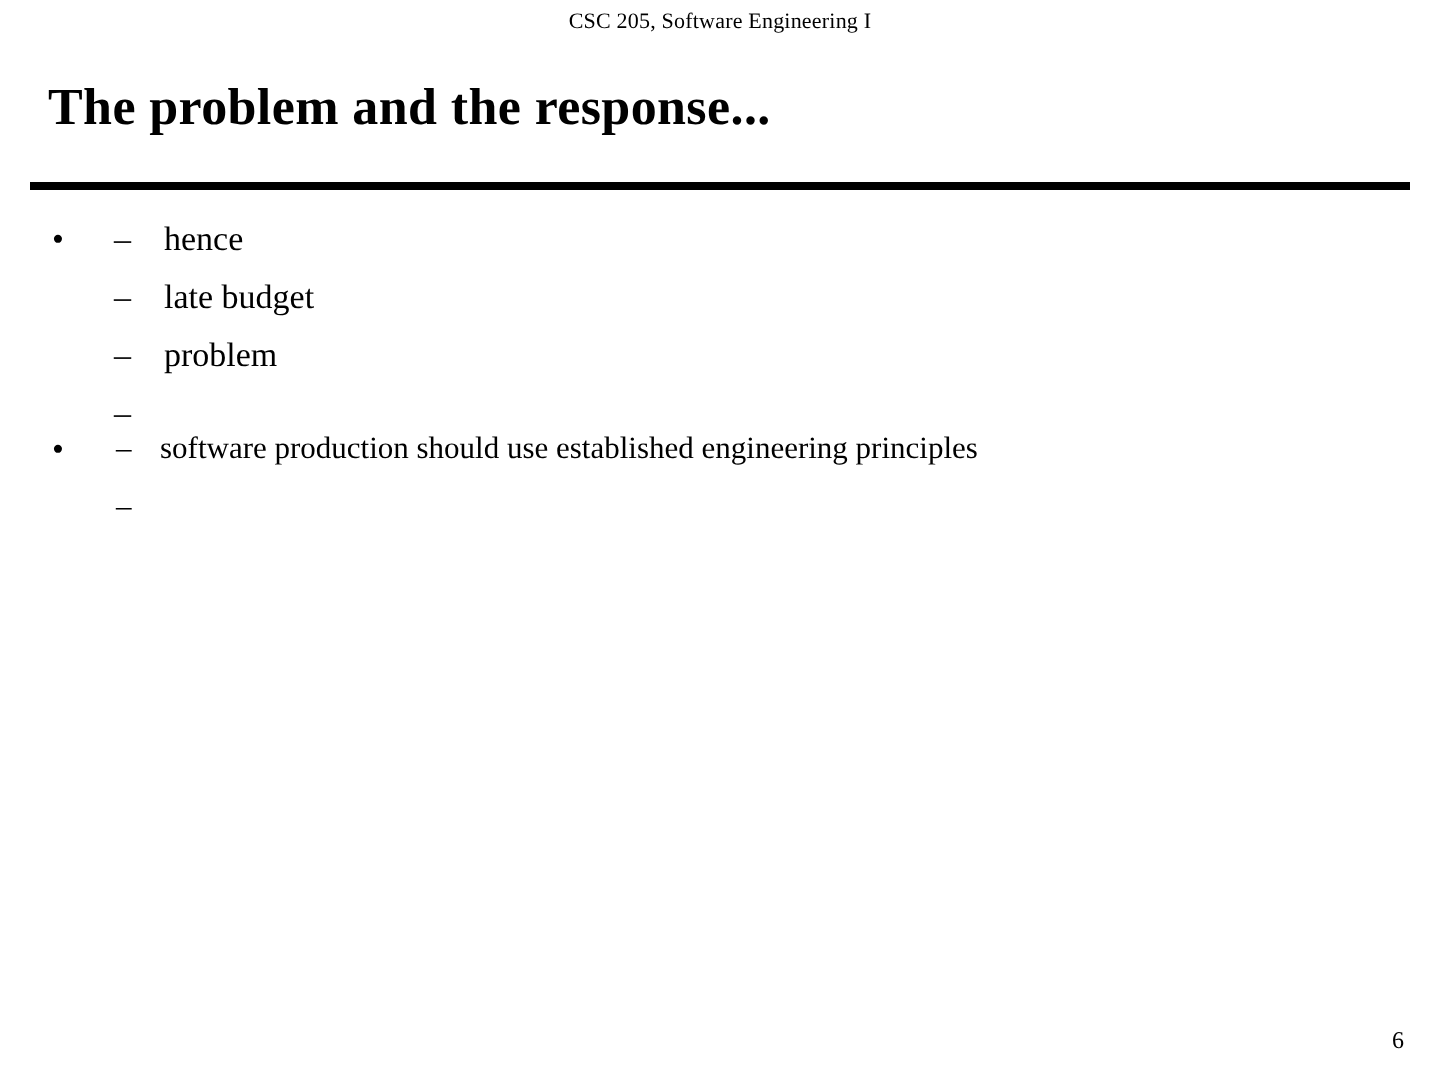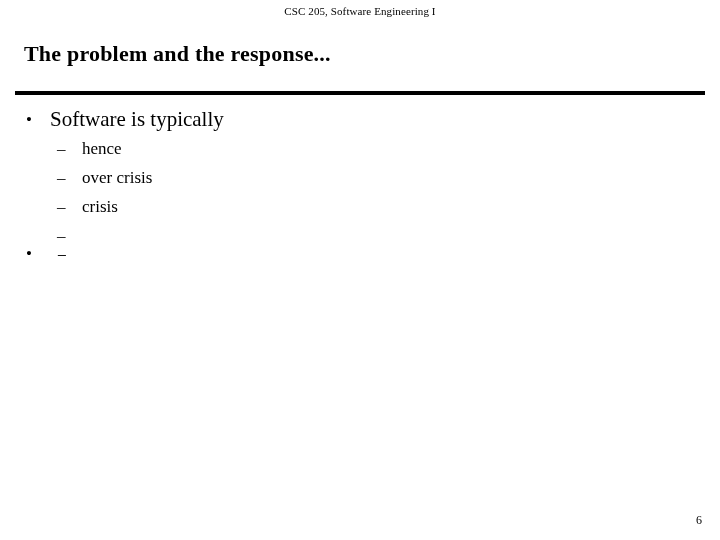--- a/index.html
+++ b/index.html
@@ -32,21 +32,21 @@
     font-size: 11px;
     line-height: 13px;
     letter-spacing: 0.1px;
   }
 
   
   .slide-title {
     position: absolute;
     top: 38px;
     left: 24px;
-    font-size: 22px;
+    font-size: 26px;
     line-height: 32px;
     font-weight: bold;
     letter-spacing: 0.2px;
     white-space: nowrap;
   }
 
   
   .title-rule {
     position: absolute;
     top: 91px;
@@ -134,52 +134,52 @@
   <div class="slide-title">The problem and the response...</div>
 
   <div class="title-rule"></div>
 
   <div class="slide-body">
 
     <div class="group-1">
 
       <div class="bullet-l1">
         <span class="marker">•</span>
-        <span>Software is typically</span>
       </div>
 
       <div class="bullet-l2">
         <span class="marker">–</span>
         <span>hence</span>
       </div>
 
       <div class="bullet-l2">
         <span class="marker">–</span>
-        <span>over crisis</span>
+        <span>late budget</span>
       </div>
 
       <div class="bullet-l2">
         <span class="marker">–</span>
-        <span>crisis</span>
+        <span>problem</span>
       </div>
 
       <div class="bullet-l2">
         <span class="marker">–</span>
       </div>
 
     </div>
 
     <div class="group-2">
 
       <div class="bullet-l1">
         <span class="marker">•</span>
       </div>
 
       <div class="bullet-l2">
         <span class="marker">–</span>
+        <span>software production should use established engineering principles</span>
       </div>
 
       <div class="bullet-l2">
         <span class="marker">–</span>
       </div>
 
     </div>
 
   </div>
 

